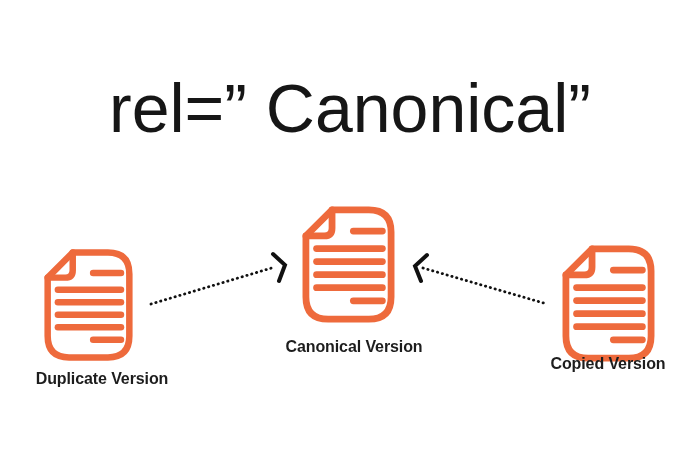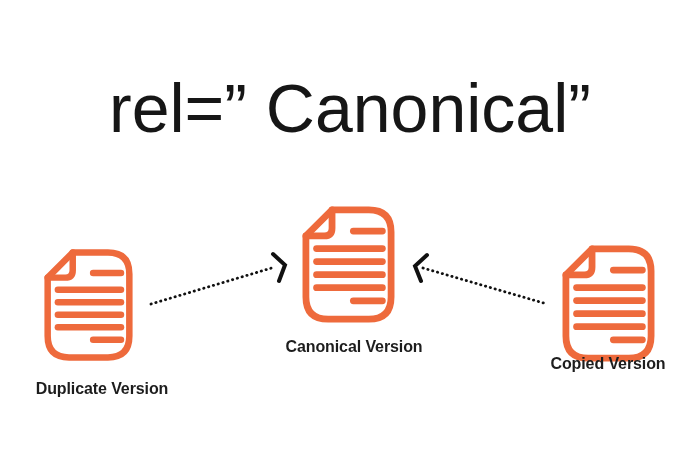--- a/index.html
+++ b/index.html
@@ -44,21 +44,21 @@
   .node-caption{
     position:absolute;
     width:160px;
     text-align:center;
     font-size:16px;
     font-weight:bold;
     color:#1d1d1d;
     letter-spacing:-0.1px;
     white-space:nowrap;
   }
-  .cap-duplicate{left:22px;top:380px;}
+  .cap-duplicate{left:22px;top:370px;}
   .cap-canonical{left:274px;top:338px;}
   .cap-copied{left:528px;top:355px;}
   .icon-duplicate{left:42px;top:247px;}
   .icon-canonical{left:300px;top:204px;}
   .icon-copied{left:560px;top:243px;}
   .arrow{position:absolute;}
   .arrow-left{left:143px;top:248px;}
   .arrow-right{left:406px;top:250px;}
   .arrow .dots{
     stroke:var(--arrow-black);

